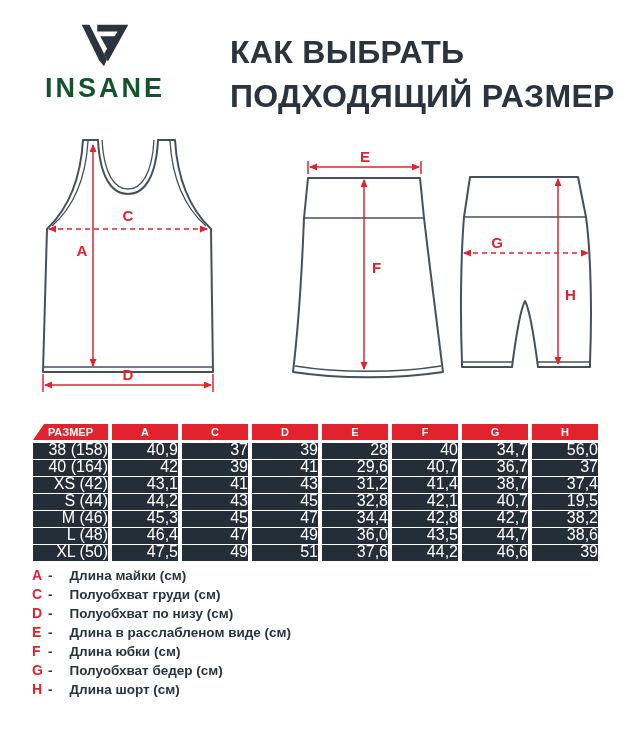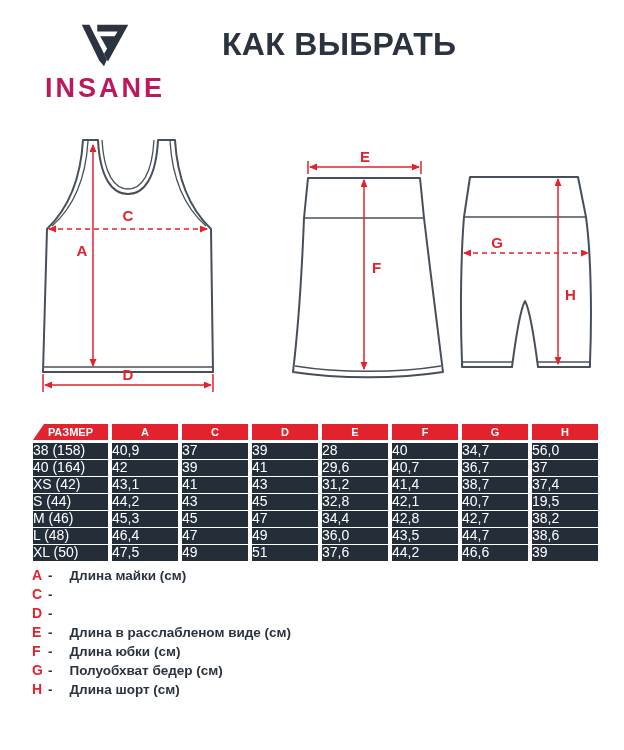--- a/index.html
+++ b/index.html
@@ -1,44 +1,44 @@
 <!DOCTYPE html>
 <html><head>
 <meta charset="utf-8">
 <style>
   html,body{margin:0;padding:0;background:#fff;}
   .page{position:relative;width:624px;height:750px;background:#ffffff;
         font-family:"Liberation Sans",sans-serif;overflow:hidden;}
 
   
-  .logo{position:absolute;left:26px;top:20px;width:158px;text-align:center;color:#be185d;}
+  .logo{position:absolute;left:26px;top:20px;width:158px;text-align:center;color:#14532d;}
   .logo svg{display:block;margin:0 auto 3px auto;}
   .logo .word{font-size:27px;font-weight:800;letter-spacing:3px;line-height:26px;}
 
   
-  .title{position:absolute;left:222px;top:22px;margin:0;font-size:32px;line-height:44px;
+  .title{position:absolute;left:222px;top:22px;margin:8px;font-size:32px;line-height:44px;
          font-weight:800;color:#2a333e;letter-spacing:0.3px;}
 
   
   .diagram{position:absolute;}
   .outline{fill:#ffffff;stroke:#47505a;stroke-width:2;stroke-linejoin:round;}
   .trim{fill:none;stroke:#47505a;stroke-width:1.3;}
   .dimline{stroke:#e2232e;stroke-width:1.5;fill:none;}
   .dimdash{stroke:#e2232e;stroke-width:1.5;fill:none;stroke-dasharray:5 4;}
   .dimtext{fill:#e2232e;font-size:15px;font-weight:700;font-family:"Liberation Sans",sans-serif;}
 
   
   .size-table{position:absolute;left:33px;top:424px;width:565px;display:grid;
               grid-template-columns:75px repeat(7,1fr);
               grid-template-rows:16px repeat(7,14px);
               column-gap:4px;row-gap:3px;}
   .th{background:#e2232e;color:#ffffff;font-size:11px;font-weight:700;
       text-align:center;line-height:16px;height:16px;}
   .th-first{clip-path:polygon(11px 0,100% 0,100% 100%,0 100%);}
-  .td{background:#242e39;color:#ffffff;font-size:14px;text-align:left;
+  .td{background:#242e39;color:#ffffff;font-size:16px;text-align:right;
       line-height:14px;height:16px;}
 
   
   .legend{position:absolute;left:32px;top:567px;}
   .legend-row{display:flex;align-items:baseline;height:19px;font-size:13.5px;color:#2a333e;}
   .legend-letter{color:#e2232e;font-weight:700;font-size:14px;min-width:13px;}
   .legend-sep{margin:0 5px 0 3px;font-weight:700;}
   .legend-text{font-weight:600;margin-left:12px;}
 </style>
 </head>
@@ -52,20 +52,21 @@
         <polygon points="8,4 16,4 34,40 31,47 26,41"></polygon>
         <polygon points="24,4 56,4 35,42 31,34 45,11 24,11"></polygon>
         <polygon points="27,16 43,16 35,30"></polygon>
       </g>
     </svg>
     <div class="word">INSANE</div>
   </div>
 
   <h1 class="title">
     <span>КАК ВЫБРАТЬ</span><br>
+    <span>ПОДХОДЯЩИЙ РАЗМЕР</span>
   </h1>
 
   <svg class="diagram" style="left:36px;top:134px;" width="180" height="262" viewBox="0 0 180 262">
     <defs>
       <marker id="ah-t" markerUnits="userSpaceOnUse" markerWidth="9" markerHeight="8" refX="7" refY="3.5" orient="auto-start-reverse">
         <polygon points="0,0 8,3.5 0,7" fill="#e2232e"></polygon>
       </marker>
     </defs>
     <path class="outline" d="M47,6 L62,6 C64,44 76,60 92,60 C108,60 120,44 122,6 L139,6
              C141,40 151,72 175,95 L177,238 L7,238 L11,95 C35,72 45,40 47,6 Z"></path>
@@ -187,24 +188,26 @@
 
   <div class="legend">
       <div class="legend-row">
         <span class="legend-letter">A</span>
         <span class="legend-sep">-</span>
         <span class="legend-text">Длина майки (см)</span>
       </div>
       <div class="legend-row">
         <span class="legend-letter">C</span>
         <span class="legend-sep">-</span>
+        <span class="legend-text">Полуобхват груди (см)</span>
       </div>
       <div class="legend-row">
         <span class="legend-letter">D</span>
         <span class="legend-sep">-</span>
+        <span class="legend-text">Полуобхват по низу (см)</span>
       </div>
       <div class="legend-row">
         <span class="legend-letter">E</span>
         <span class="legend-sep">-</span>
         <span class="legend-text">Длина в расслабленом виде (см)</span>
       </div>
       <div class="legend-row">
         <span class="legend-letter">F</span>
         <span class="legend-sep">-</span>
         <span class="legend-text">Длина юбки (см)</span>

